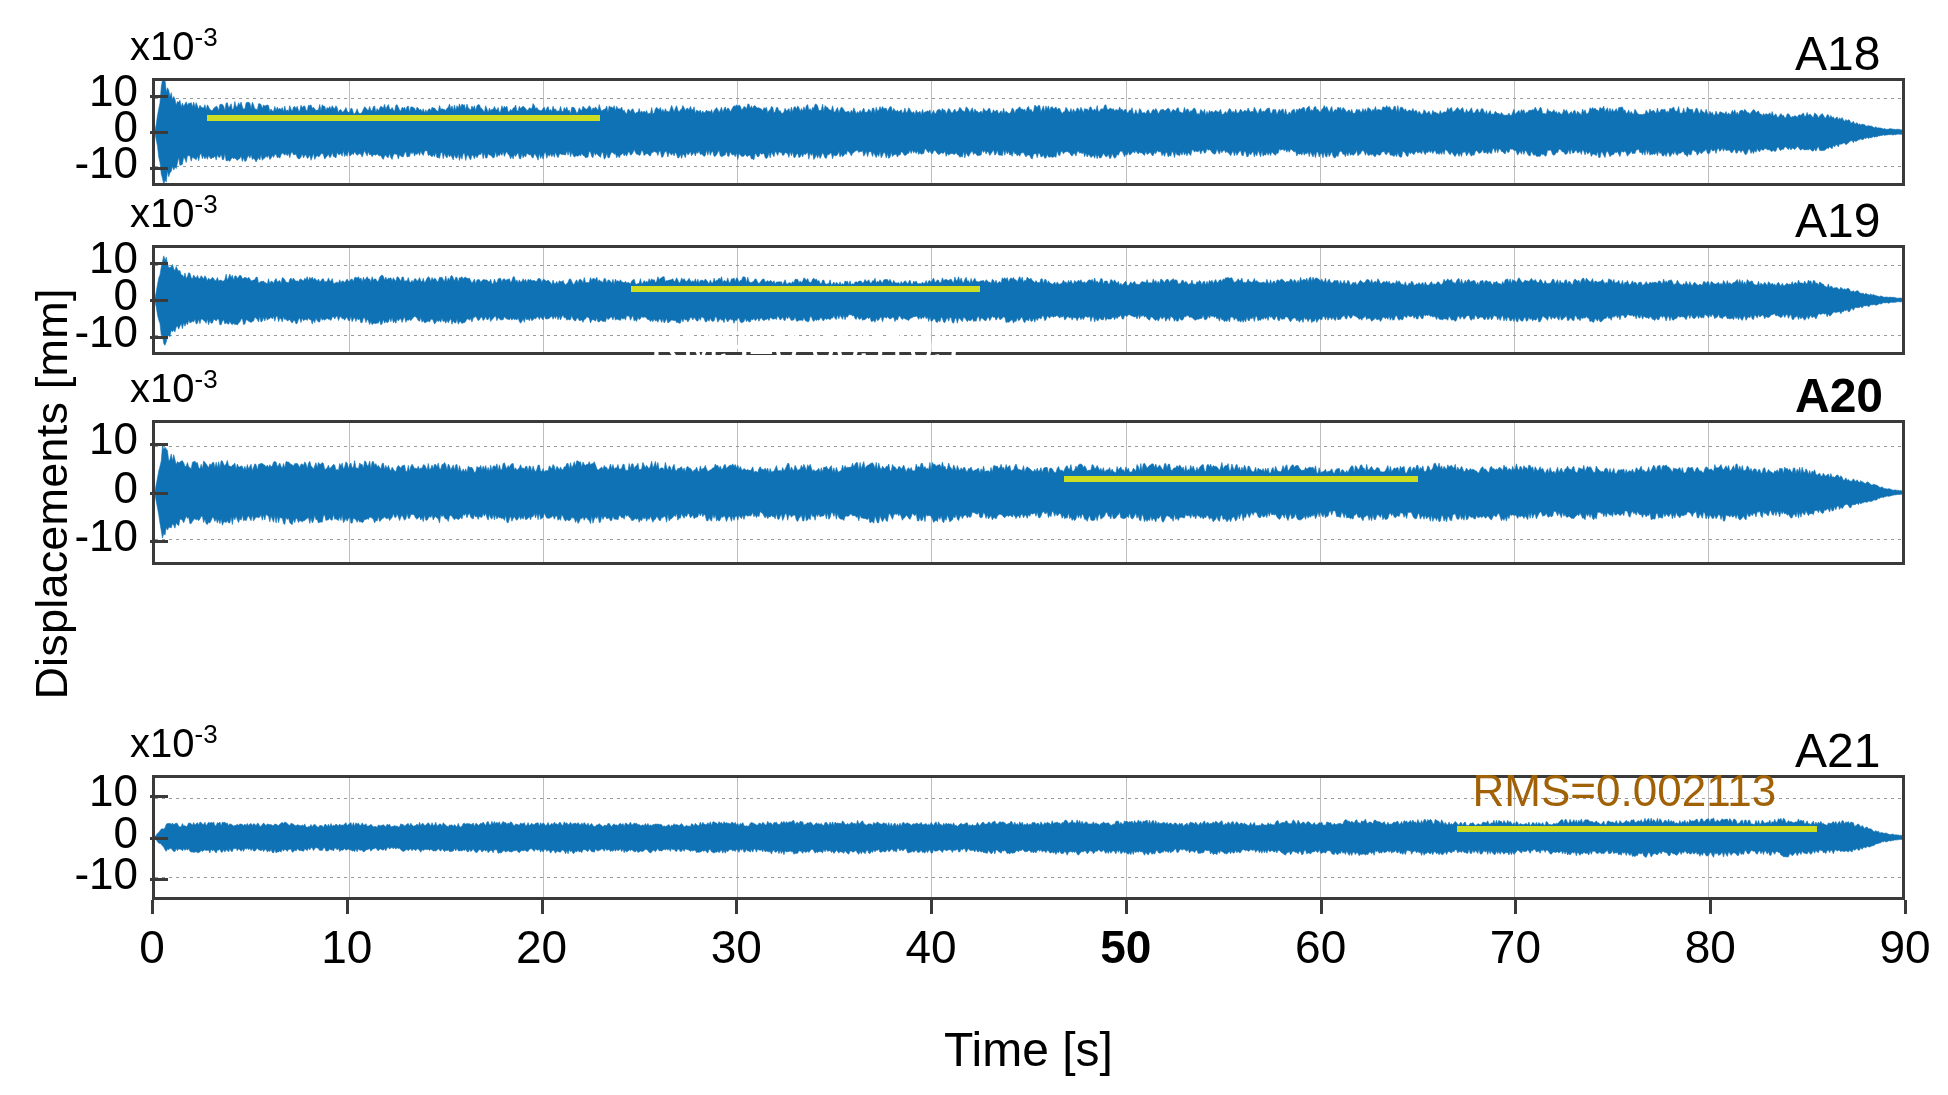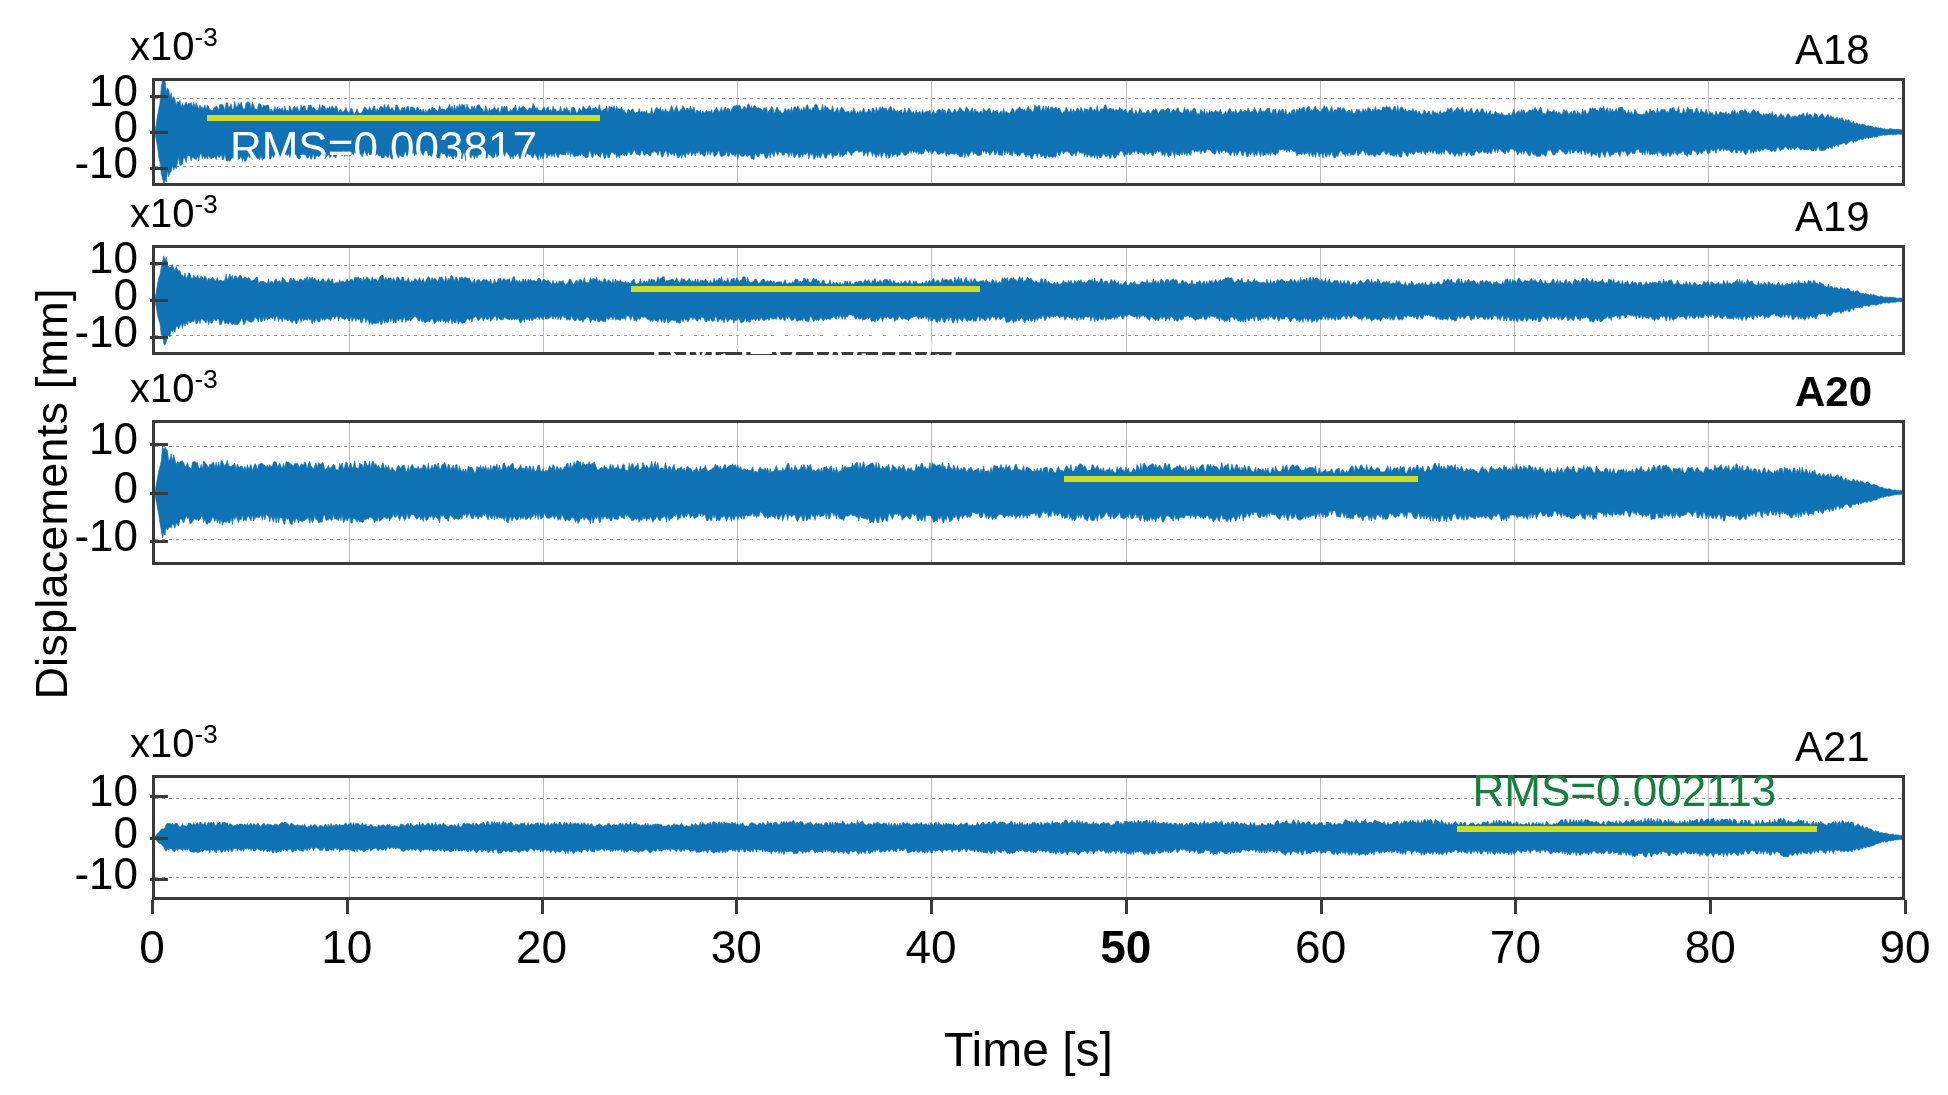--- a/index.html
+++ b/index.html
@@ -27,31 +27,31 @@
   .gridh{left:0;right:0;height:1px;
          background:repeating-linear-gradient(90deg,#9a9a9a 0 3px,transparent 3px 7px);}
 
   .trace{position:absolute;left:0;top:0;width:100%;height:100%;}
 
   
   .expo{position:absolute;font-size:40px;white-space:nowrap;}
   .expo sup{font-size:26px;vertical-align:super;}
 
   
-  .chan{position:absolute;font-size:42px;white-space:nowrap;}
+  .chan{position:absolute;font-size:48px;white-space:nowrap;}
 
   
   .ytick{position:absolute;font-size:44px;text-align:right;white-space:nowrap;}
   .ytickmark{position:absolute;height:3px;width:18px;background:#3a3a3a;}
 
   
   .rmsline{position:absolute;height:6px;background:#ccdd22;}
   .rmstext{position:absolute;font-size:44px;white-space:nowrap;line-height:1;}
   .rmstext.light{color:#ffffff;}
-  .rmstext.dark{color:#15803d;}
+  .rmstext.dark{color:#a16207;}
 
   
   .xtick{position:absolute;font-size:46px;text-align:center;white-space:nowrap;}
   .xtickmark{position:absolute;width:3px;height:14px;background:#3a3a3a;}
   #xlabel{position:absolute;font-size:48px;text-align:center;white-space:nowrap;}
 </style>
 </head>
 <body>
 
 <div id="figure">
@@ -159,21 +159,20 @@
 
 <div class="expo" style="left: 130px; top: 22px;"><span>x10</span><sup>-3</sup></div>
     <div class="chan" style="left: 1795px; top: 26px;">A18</div>
     <div class="ytick" style="left: -8px; width: 146px; top: 66px;">10</div>
     <div class="ytickmark" style="left: 150px; top: 95px;"></div>
     <div class="ytick" style="left: -8px; width: 146px; top: 102px;">0</div>
     <div class="ytickmark" style="left: 150px; top: 131px;"></div>
     <div class="ytick" style="left: -8px; width: 146px; top: 138px;">-10</div>
     <div class="ytickmark" style="left: 150px; top: 167px;"></div>
     <div class="rmsline" style="background: rgb(204, 221, 34); left: 206.538px; width: 393.451px; top: 115.259px;"></div>
-    <div class="rmstext light" style="left: 229.911px; top: 126.259px;">RMS=0.003817</div>
     <div class="expo" style="left: 130px; top: 189px;"><span>x10</span><sup>-3</sup></div>
     <div class="chan" style="left: 1795px; top: 193px;">A19</div>
     <div class="ytick" style="left: -8px; width: 146px; top: 233.333px;">10</div>
     <div class="ytickmark" style="left: 150px; top: 262.333px;"></div>
     <div class="ytick" style="left: -8px; width: 146px; top: 270px;">0</div>
     <div class="ytickmark" style="left: 150px; top: 299px;"></div>
     <div class="ytick" style="left: -8px; width: 146px; top: 306.667px;">-10</div>
     <div class="ytickmark" style="left: 150px; top: 335.667px;"></div>
     <div class="rmsline" style="background: rgb(204, 221, 34); left: 631.153px; width: 348.652px; top: 285.615px;"></div>
     <div class="rmstext light" style="left: 650.631px; top: 296.615px; margin-top: 28px;">RMS=0.003105</div>

